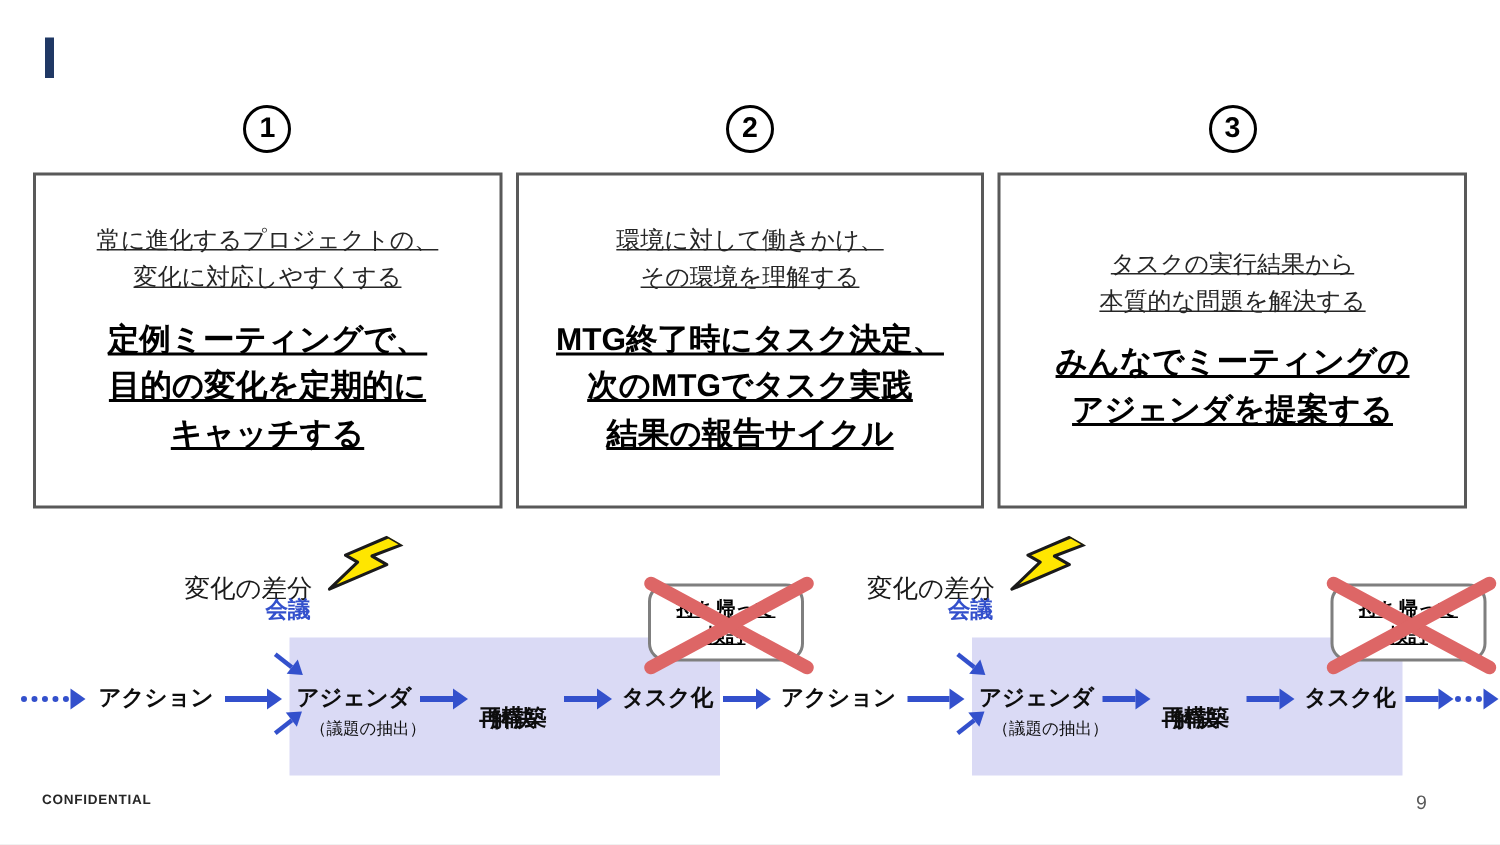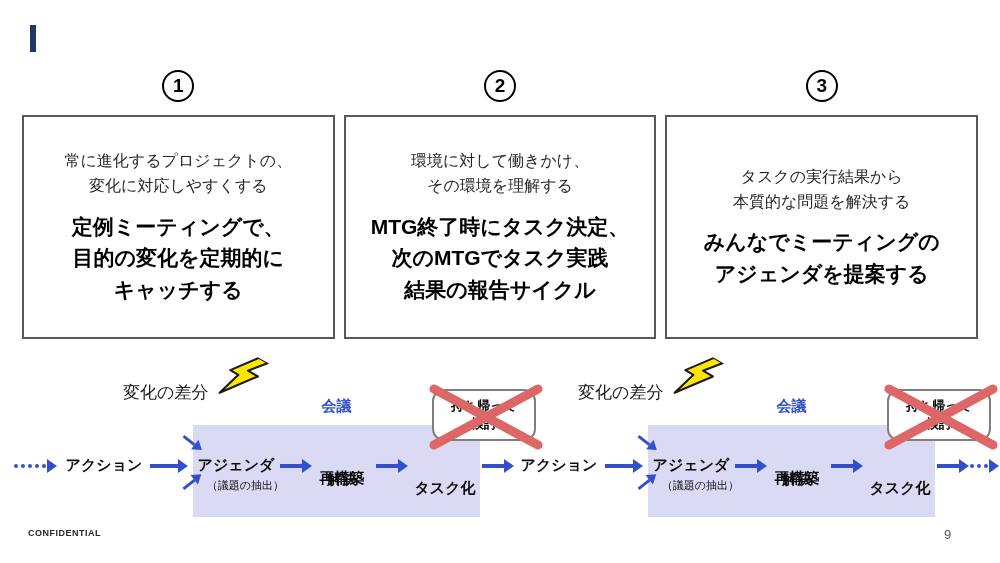--- a/index.html
+++ b/index.html
@@ -16,40 +16,40 @@
   .point-number{
     width:32px;height:32px;border:2px solid #000;border-radius:50%;
     display:flex;align-items:center;justify-content:center;
     font-size:19px;font-weight:600;color:#000;margin-bottom:13px;box-sizing:border-box;
   }
   .point-box{
     width:100%;height:224px;border:2px solid var(--box-border-gray,#595959);
     box-sizing:border-box;display:flex;flex-direction:column;align-items:center;justify-content:center;
     padding:10px 6px;background:#fff;
   }
-  .preline{white-space:pre-line;}
+  .preline{white-space:pre-line;text-decoration:underline;}
   .point-desc{margin:0;font-size:16px;line-height:1.55;color:#262626;text-align:center;}
   .point-headline{margin:12px 0 0 0;font-size:21px;line-height:1.5;font-weight:700;color:#000;text-align:center;}
   
   .flow{position:absolute;left:0;top:355px;width:1000px;height:195px;}
   .cycle{position:absolute;top:0;width:470px;height:190px;}
   .cycle-1{left:68px;}
   .cycle-2{left:523px;}
   .change-label{position:absolute;left:55px;top:10px;font-size:17px;color:#1a1a1a;white-space:nowrap;margin-top:16px;}
   .lightning{position:absolute;left:160px;top:-2px;width:44px;height:54px;}
   .lightning svg{transform:rotate(30deg);transform-origin:50% 40%;}
-  .meeting-label{position:absolute;left:125px;top:42px;width:287px;text-align:center;font-size:15px;font-weight:700;color:var(--accent-blue,#3350cc);}
+  .meeting-label{position:absolute;left:109px;top:42px;width:287px;text-align:left;font-size:15px;font-weight:700;color:var(--accent-blue,#3350cc);}
   .meeting-box{position:absolute;left:125px;top:70px;width:287px;height:92px;background:var(--meeting-fill,#dadaf5);}
   .flow-text{position:absolute;font-size:15px;font-weight:700;color:#0d0d0d;text-align:center;z-index:2;white-space:nowrap;}
   .action{left:-10px;top:101px;width:92px;}
   .agenda{left:128px;top:101px;width:80px;}
   .agenda-sub{position:absolute;left:120px;top:123px;width:96px;text-align:right;font-size:11px;font-weight:400;color:#0d0d0d;z-index:2;}
   .rebuild{left:244px;top:90px;width:60px;margin-top:24px;}
   .resolve{left:244px;top:115px;width:60px;}
-  .taskify{left:342px;top:101px;width:70px;margin-top:23px;}
+  .taskify{left:342px;top:101px;width:70px;}
   
   .h-arrow{position:absolute;height:4px;background:var(--accent-blue,#3350cc);z-index:2;}
   .h-arrow::after{
     content:"";position:absolute;right:-10px;top:-5px;width:0;height:0;
     border-left:10px solid var(--accent-blue,#3350cc);
     border-top:7px solid transparent;border-bottom:7px solid transparent;
   }
   .a1{left:82px;top:109px;width:28px;}
   .a2{left:212px;top:109px;width:22px;}
   .a3{left:308px;top:109px;width:22px;}

